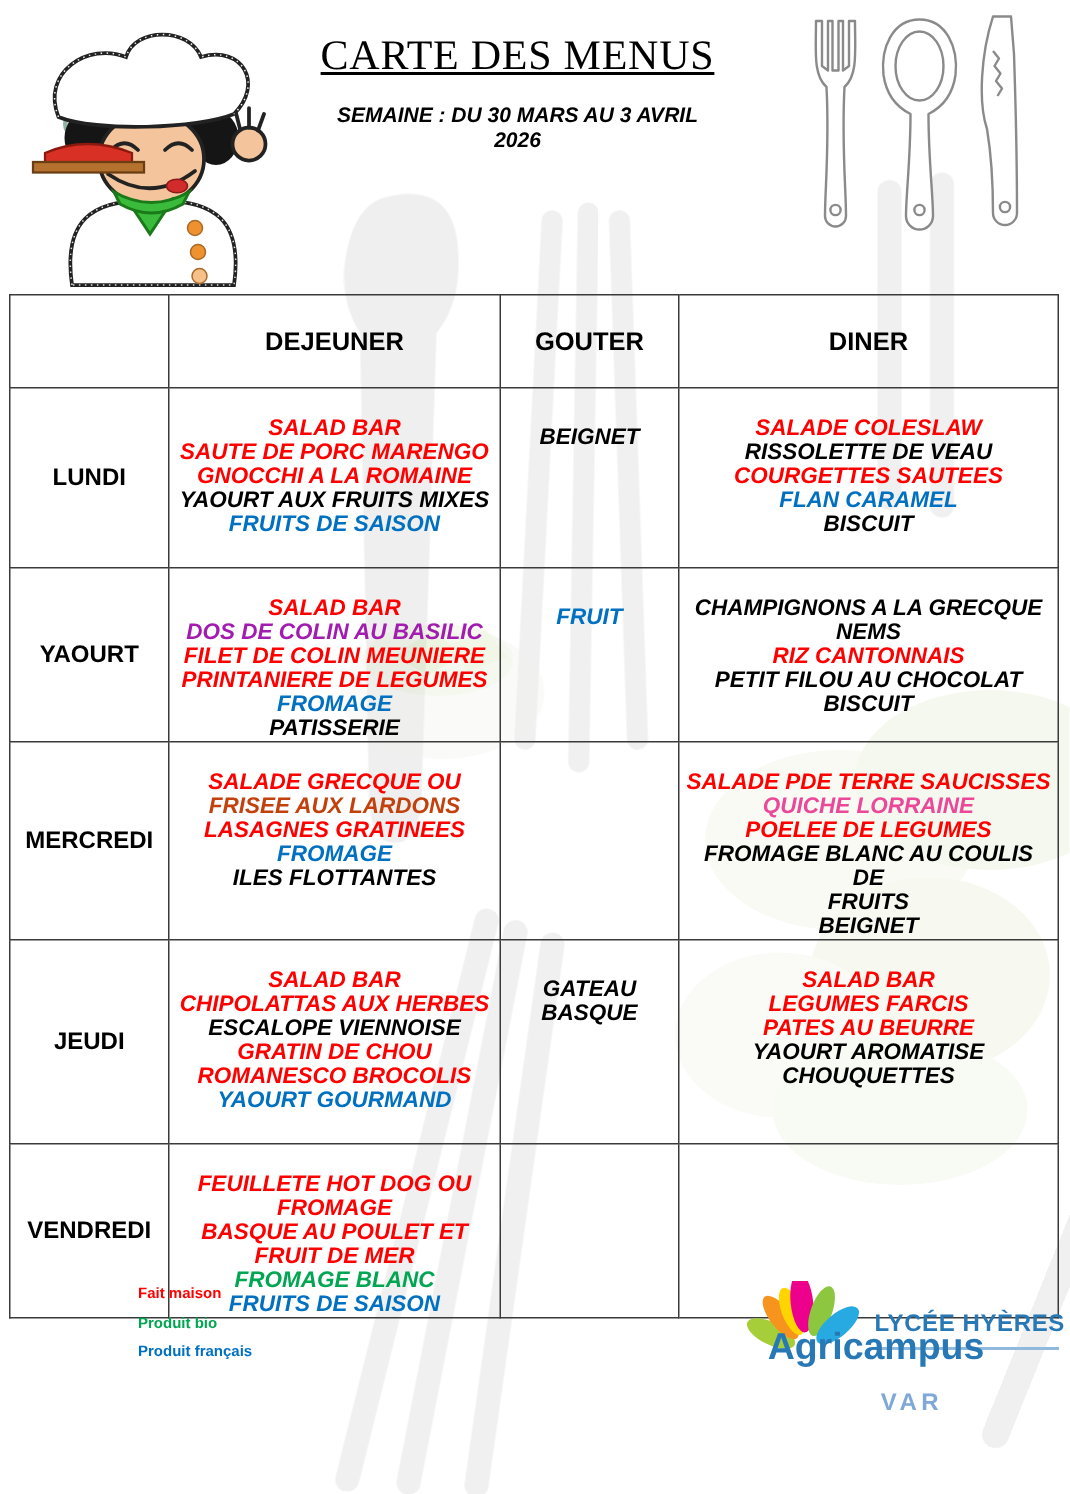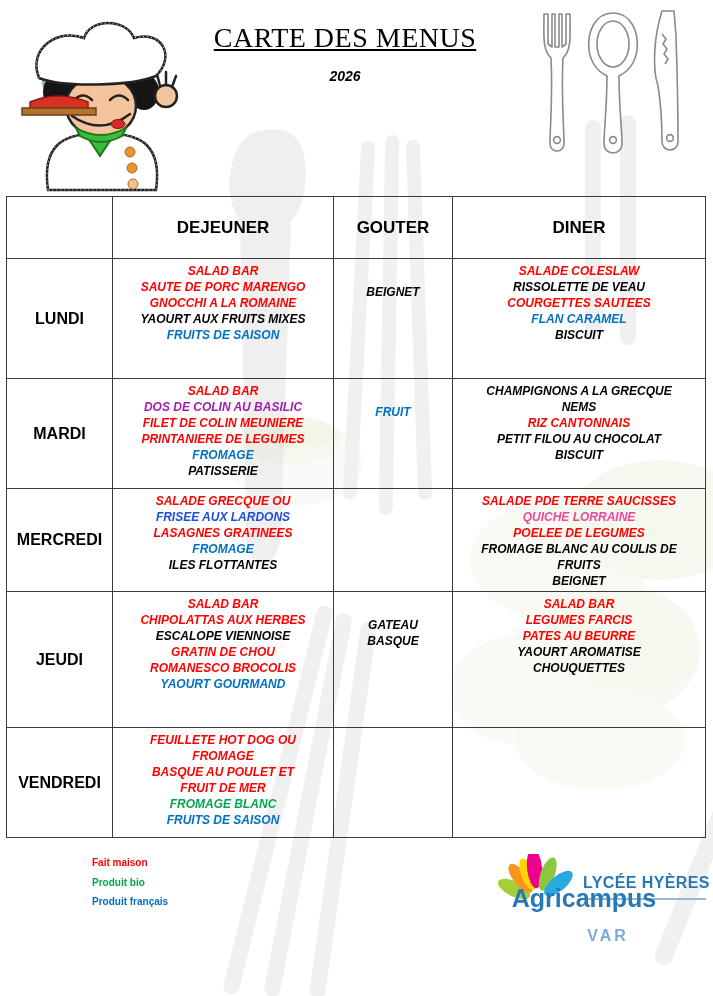--- a/index.html
+++ b/index.html
@@ -34,22 +34,22 @@
   table.menu th, table.menu td { border:1px solid #3a3a3a; background:transparent; }
   thead tr { height:62px; }
   tbody tr:nth-child(1) { height:120px; }
   tbody tr:nth-child(2) { height:110px; }
   tbody tr:nth-child(3) { height:103px; }
   tbody tr:nth-child(4) { height:136px; }
   tbody tr:nth-child(5) { height:110px; }
   th.col-head { font-size:17px; font-weight:bold; text-align:center; color:#000; }
   td.day-cell { font-size:16px; font-weight:bold; text-align:center; vertical-align:middle; color:#000; }
   td.menu-cell {
-    vertical-align:top; text-align:center; padding:4px 4px 0 4px;
-    font-size:12px; font-weight:bold; font-style:italic; line-height:16px;margin-top:36px;
+    vertical-align:top; text-align:center; padding:19px 4px 0 4px;
+    font-size:15px; font-weight:bold; font-style:italic; line-height:16px;margin-top:36px;
   }
   td.menu-cell.gouter { padding-top:25px; }
 
   
   .legend { left:92px; top:853px; font-size:10px; font-weight:bold; line-height:19.5px; }
 
   
   .logo-flower   { left:496px; top:854px; width:84px; height:50px; }
   .logo-school   { left:583px; top:874px; font-size:16px; font-weight:bold; letter-spacing:0.4px; }
   .logo-underline{ left:583px; top:898px; width:123px; height:2px; }
@@ -127,20 +127,21 @@
     <path d="M70,120 L86,144 L102,120 Q86,130 70,120 Z" fill="#3bbb3b" stroke="#1a7a1a" stroke-width="2"></path>
     <path d="M62,116 Q87,130 112,116 L108,124 Q87,136 66,124 Z" fill="#3bbb3b" stroke="#1a7a1a" stroke-width="2"></path>
 
     <path d="M16,90 Q44,78 74,90 L74,97 L16,97 Z" fill="#d93025" stroke="#8a1a10" stroke-width="1.5"></path>
     <rect x="8" y="96" width="74" height="7" fill="#b5722f" stroke="#6b3e12" stroke-width="1.5"></rect>
   </svg>
 
   <div class="abs title-block">
     <h1 class="page-title">CARTE DES MENUS</h1>
     <div class="subtitle">
+      <div>SEMAINE : DU 30 MARS AU 3 AVRIL</div>
       <div>2026</div>
     </div>
   </div>
 
   <svg class="abs cutlery-wrap" width="178" height="162" viewBox="0 0 178 162">
     <g fill="#ffffff" stroke="#8a8a8a" stroke-width="1.6" stroke-linejoin="round">
 
       <path d="M20,8 C20,28 18,44 27,52 C29,90 26,120 26,138 a7,7 0 0 0 14,0 C40,120 37,90 39,52 C48,44 46,28 46,8 L42,8 L42,38 L38,41 L38,8 L35,8 L35,41 L31,41 L31,8 L28,8 L28,41 L24,38 L24,8 Z"></path>
       <circle cx="33" cy="134" r="3.4" fill="none"></circle>
 
@@ -184,21 +185,21 @@
           </td>
           <td class="menu-cell diner">
             <div style="color: rgb(255, 0, 0);">SALADE COLESLAW</div>
             <div style="color: rgb(0, 0, 0);">RISSOLETTE DE VEAU</div>
             <div style="color: rgb(255, 0, 0);">COURGETTES SAUTEES</div>
             <div style="color: rgb(0, 112, 192);">FLAN CARAMEL</div>
             <div style="color: rgb(0, 0, 0);">BISCUIT</div>
           </td>
         </tr>
         <tr>
-          <td class="day-cell">MARDI</td>
+          <td class="day-cell">YAOURT</td>
           <td class="menu-cell dejeuner">
             <div style="color: rgb(255, 0, 0);">SALAD BAR</div>
             <div style="color: #a21caf;">DOS DE COLIN AU BASILIC</div>
             <div style="color: rgb(255, 0, 0);">FILET DE COLIN MEUNIERE</div>
             <div style="color: rgb(255, 0, 0);">PRINTANIERE DE LEGUMES</div>
             <div style="color: rgb(0, 112, 192);">FROMAGE</div>
             <div style="color: rgb(0, 0, 0);">PATISSERIE</div>
           </td>
           <td class="menu-cell gouter">
             <div style="color: rgb(0, 112, 192);">FRUIT</div>
@@ -208,21 +209,21 @@
             <div style="color: rgb(0, 0, 0);">NEMS</div>
             <div style="color: rgb(255, 0, 0);">RIZ CANTONNAIS</div>
             <div style="color: rgb(0, 0, 0);">PETIT FILOU AU CHOCOLAT</div>
             <div style="color: rgb(0, 0, 0);">BISCUIT</div>
           </td>
         </tr>
         <tr>
           <td class="day-cell">MERCREDI</td>
           <td class="menu-cell dejeuner">
             <div style="color: rgb(255, 0, 0);">SALADE GRECQUE OU</div>
-            <div style="color: #1d4ed8;">FRISEE AUX LARDONS</div>
+            <div style="color: #c2410c;">FRISEE AUX LARDONS</div>
             <div style="color: rgb(255, 0, 0);">LASAGNES GRATINEES</div>
             <div style="color: rgb(0, 112, 192);">FROMAGE</div>
             <div style="color: rgb(0, 0, 0);">ILES FLOTTANTES</div>
           </td>
           <td class="menu-cell gouter"></td>
           <td class="menu-cell diner">
             <div style="color: rgb(255, 0, 0);">SALADE PDE TERRE SAUCISSES</div>
             <div style="color: #ec4899;">QUICHE LORRAINE</div>
             <div style="color: rgb(255, 0, 0);">POELEE DE LEGUMES</div>
             <div style="color: rgb(0, 0, 0);">FROMAGE BLANC AU COULIS DE</div>

